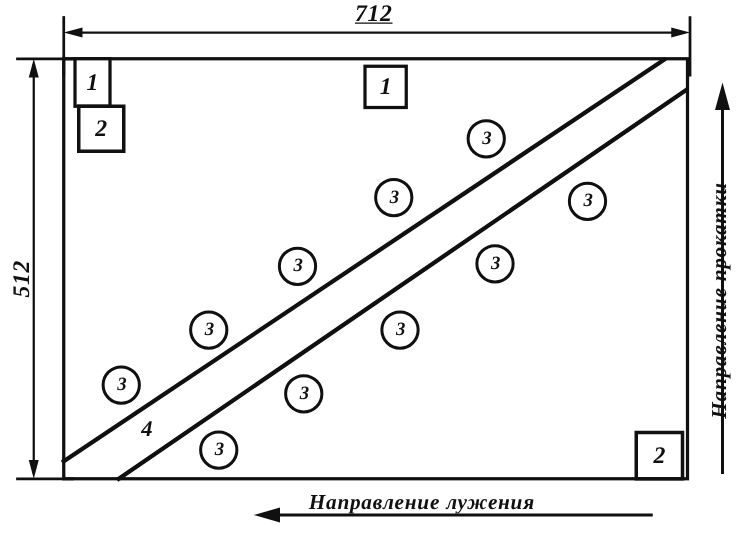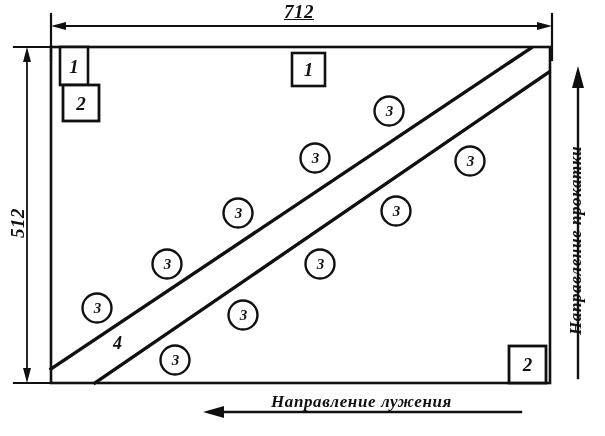--- a/index.html
+++ b/index.html
@@ -42,21 +42,20 @@
   }
   .dim-text-vert {
     font-size: 19px;
     letter-spacing: 0.5px;
     transform-origin: 0 0;
     transform: rotate(-90deg);
   }
   .caption-text {
     font-size: 17px;
     letter-spacing: 0.6px;
-    margin-left: 24px;
   }
   .caption-text-vert {
     font-size: 17px;
     letter-spacing: 0.6px;
     transform-origin: 0 0;
     transform: rotate(-90deg);
   }
   .box-num {
     font-size: 19px;
   }

